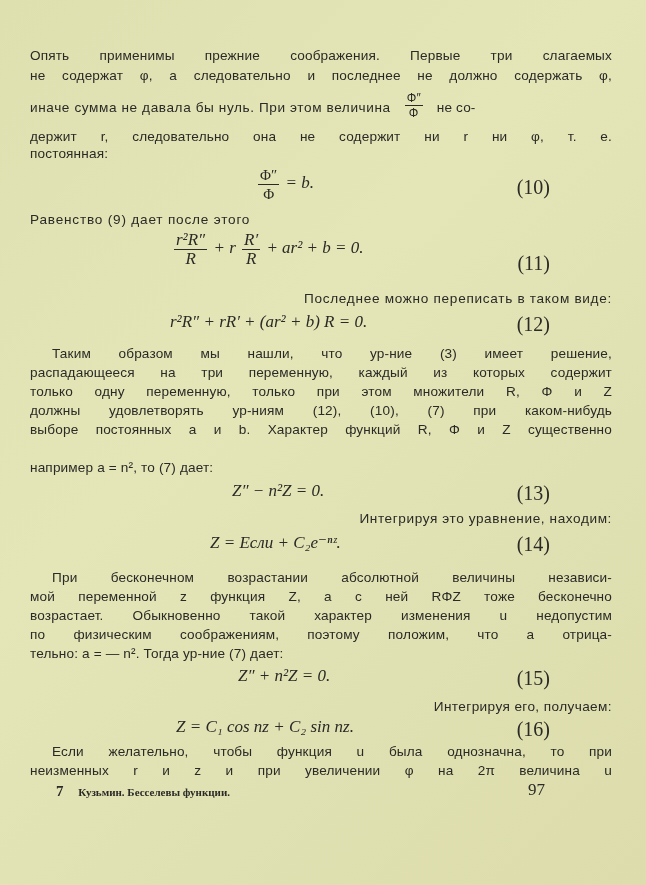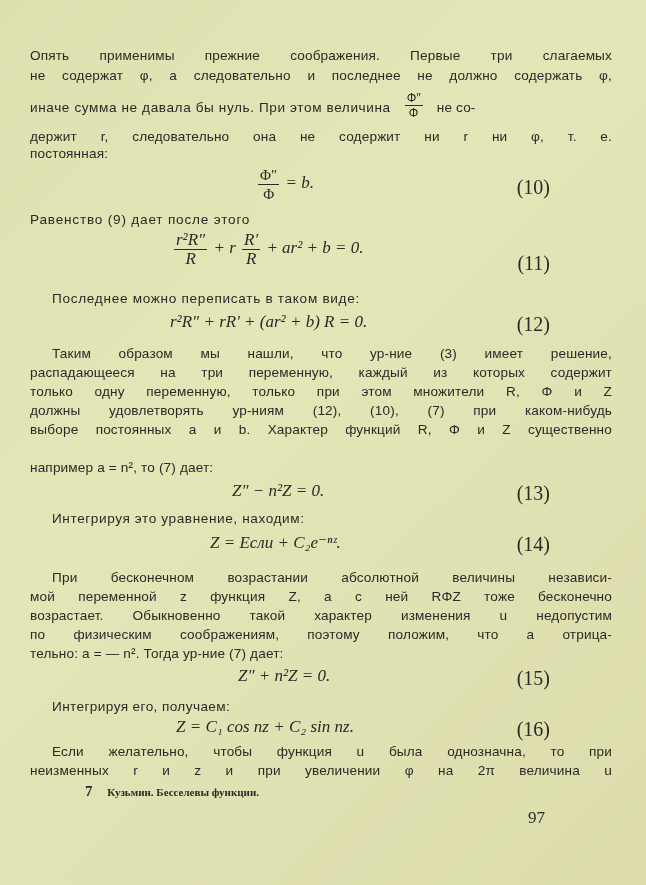--- a/index.html
+++ b/index.html
@@ -11,42 +11,42 @@
     position: relative;
   }
   .page { position: absolute; left: 0; top: 0; width: 646px; height: 826px; }
   .line {
     position: absolute; left: 30px; width: 582px;
     font-family: "Liberation Sans", "DejaVu Sans", sans-serif;
     font-size: 13.6px; letter-spacing: 0.15px; white-space: nowrap;
     line-height: 18px;
   }
   .justify { text-align: justify; text-align-last: justify; }
-  .indent { padding-left: 22px; box-sizing: border-box; }
+  .indent { padding-left: 22px; box-sizing: border-box; text-align: right; }
   .eq {
     position: absolute; font-family: "Liberation Serif", "DejaVu Serif", serif;
     font-style: italic; font-size: 17px; white-space: nowrap;
   }
   .eqnum {
     position: absolute; right: 96px; font-family: "Liberation Serif", "DejaVu Serif", serif;
     font-size: 20px; white-space: nowrap;
   }
   .frac { display: inline-block; vertical-align: middle; text-align: center; margin: 0 2px; }
   .frac .num { display: block; border-bottom: 1px solid #2a2a26; padding: 0 2px; line-height: 18px; }
   .frac .den { display: block; line-height: 18px; }
   .small-frac { font-size: 12px; font-style: normal; }
   .small-frac .num, .small-frac .den { line-height: 14px; }
   .footer-left {
     position: absolute; left: 56px; top: 783px;
-    font-family: "Liberation Serif", "DejaVu Serif", serif; font-size: 11px; font-weight: bold; margin-left: 29px;
+    font-family: "Liberation Serif", "DejaVu Serif", serif; font-size: 11px; font-weight: bold;
   }
   .footer-left .sig { font-size: 15px; margin-right: 12px; }
   .footer-right {
     position: absolute; left: 528px; top: 780px;
-    font-family: "Liberation Serif", "DejaVu Serif", serif; font-size: 17px; margin-top: 28px;
+    font-family: "Liberation Serif", "DejaVu Serif", serif; font-size: 17px;
   }
 </style>
 </head>
 <body>
 
 <div class="page">
 
   <div class="line justify" style="top:47px">Опять применимы прежние соображения. Первые три слагаемых</div>
   <div class="line justify" style="top:67px">не содержат φ, а следовательно и последнее не должно содержать φ,</div>
   <div class="line" style="top:94px">

